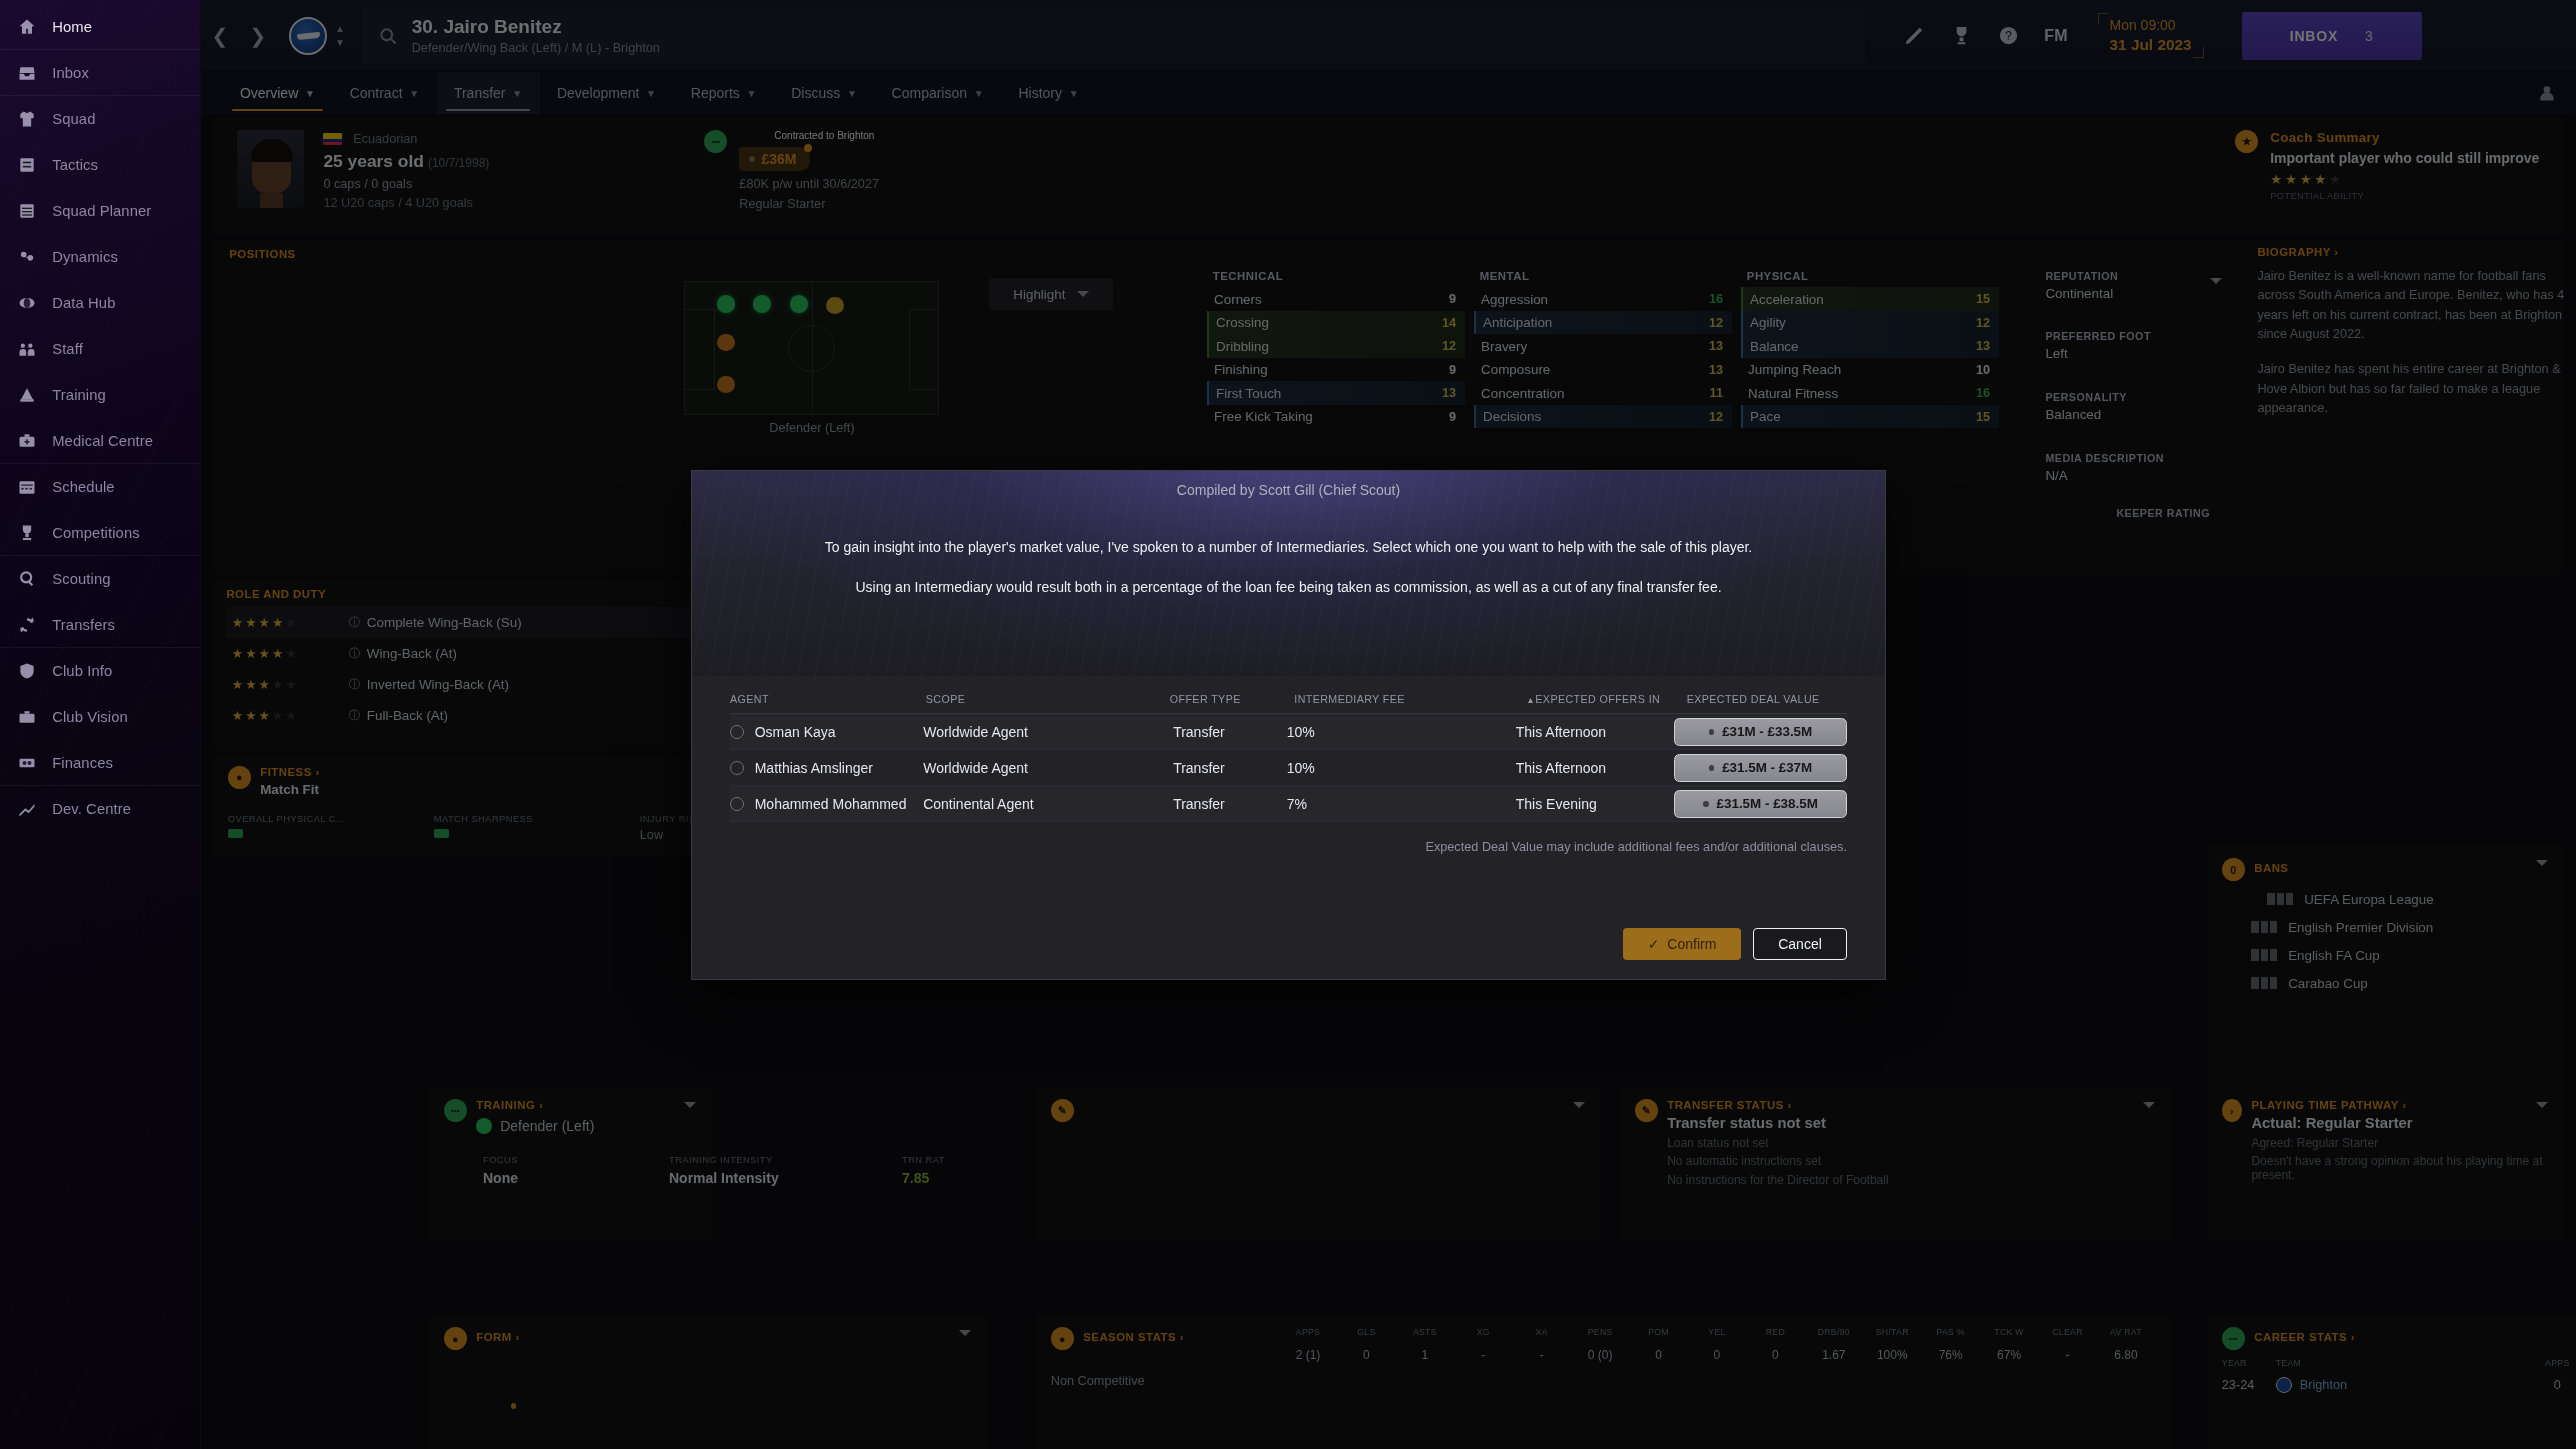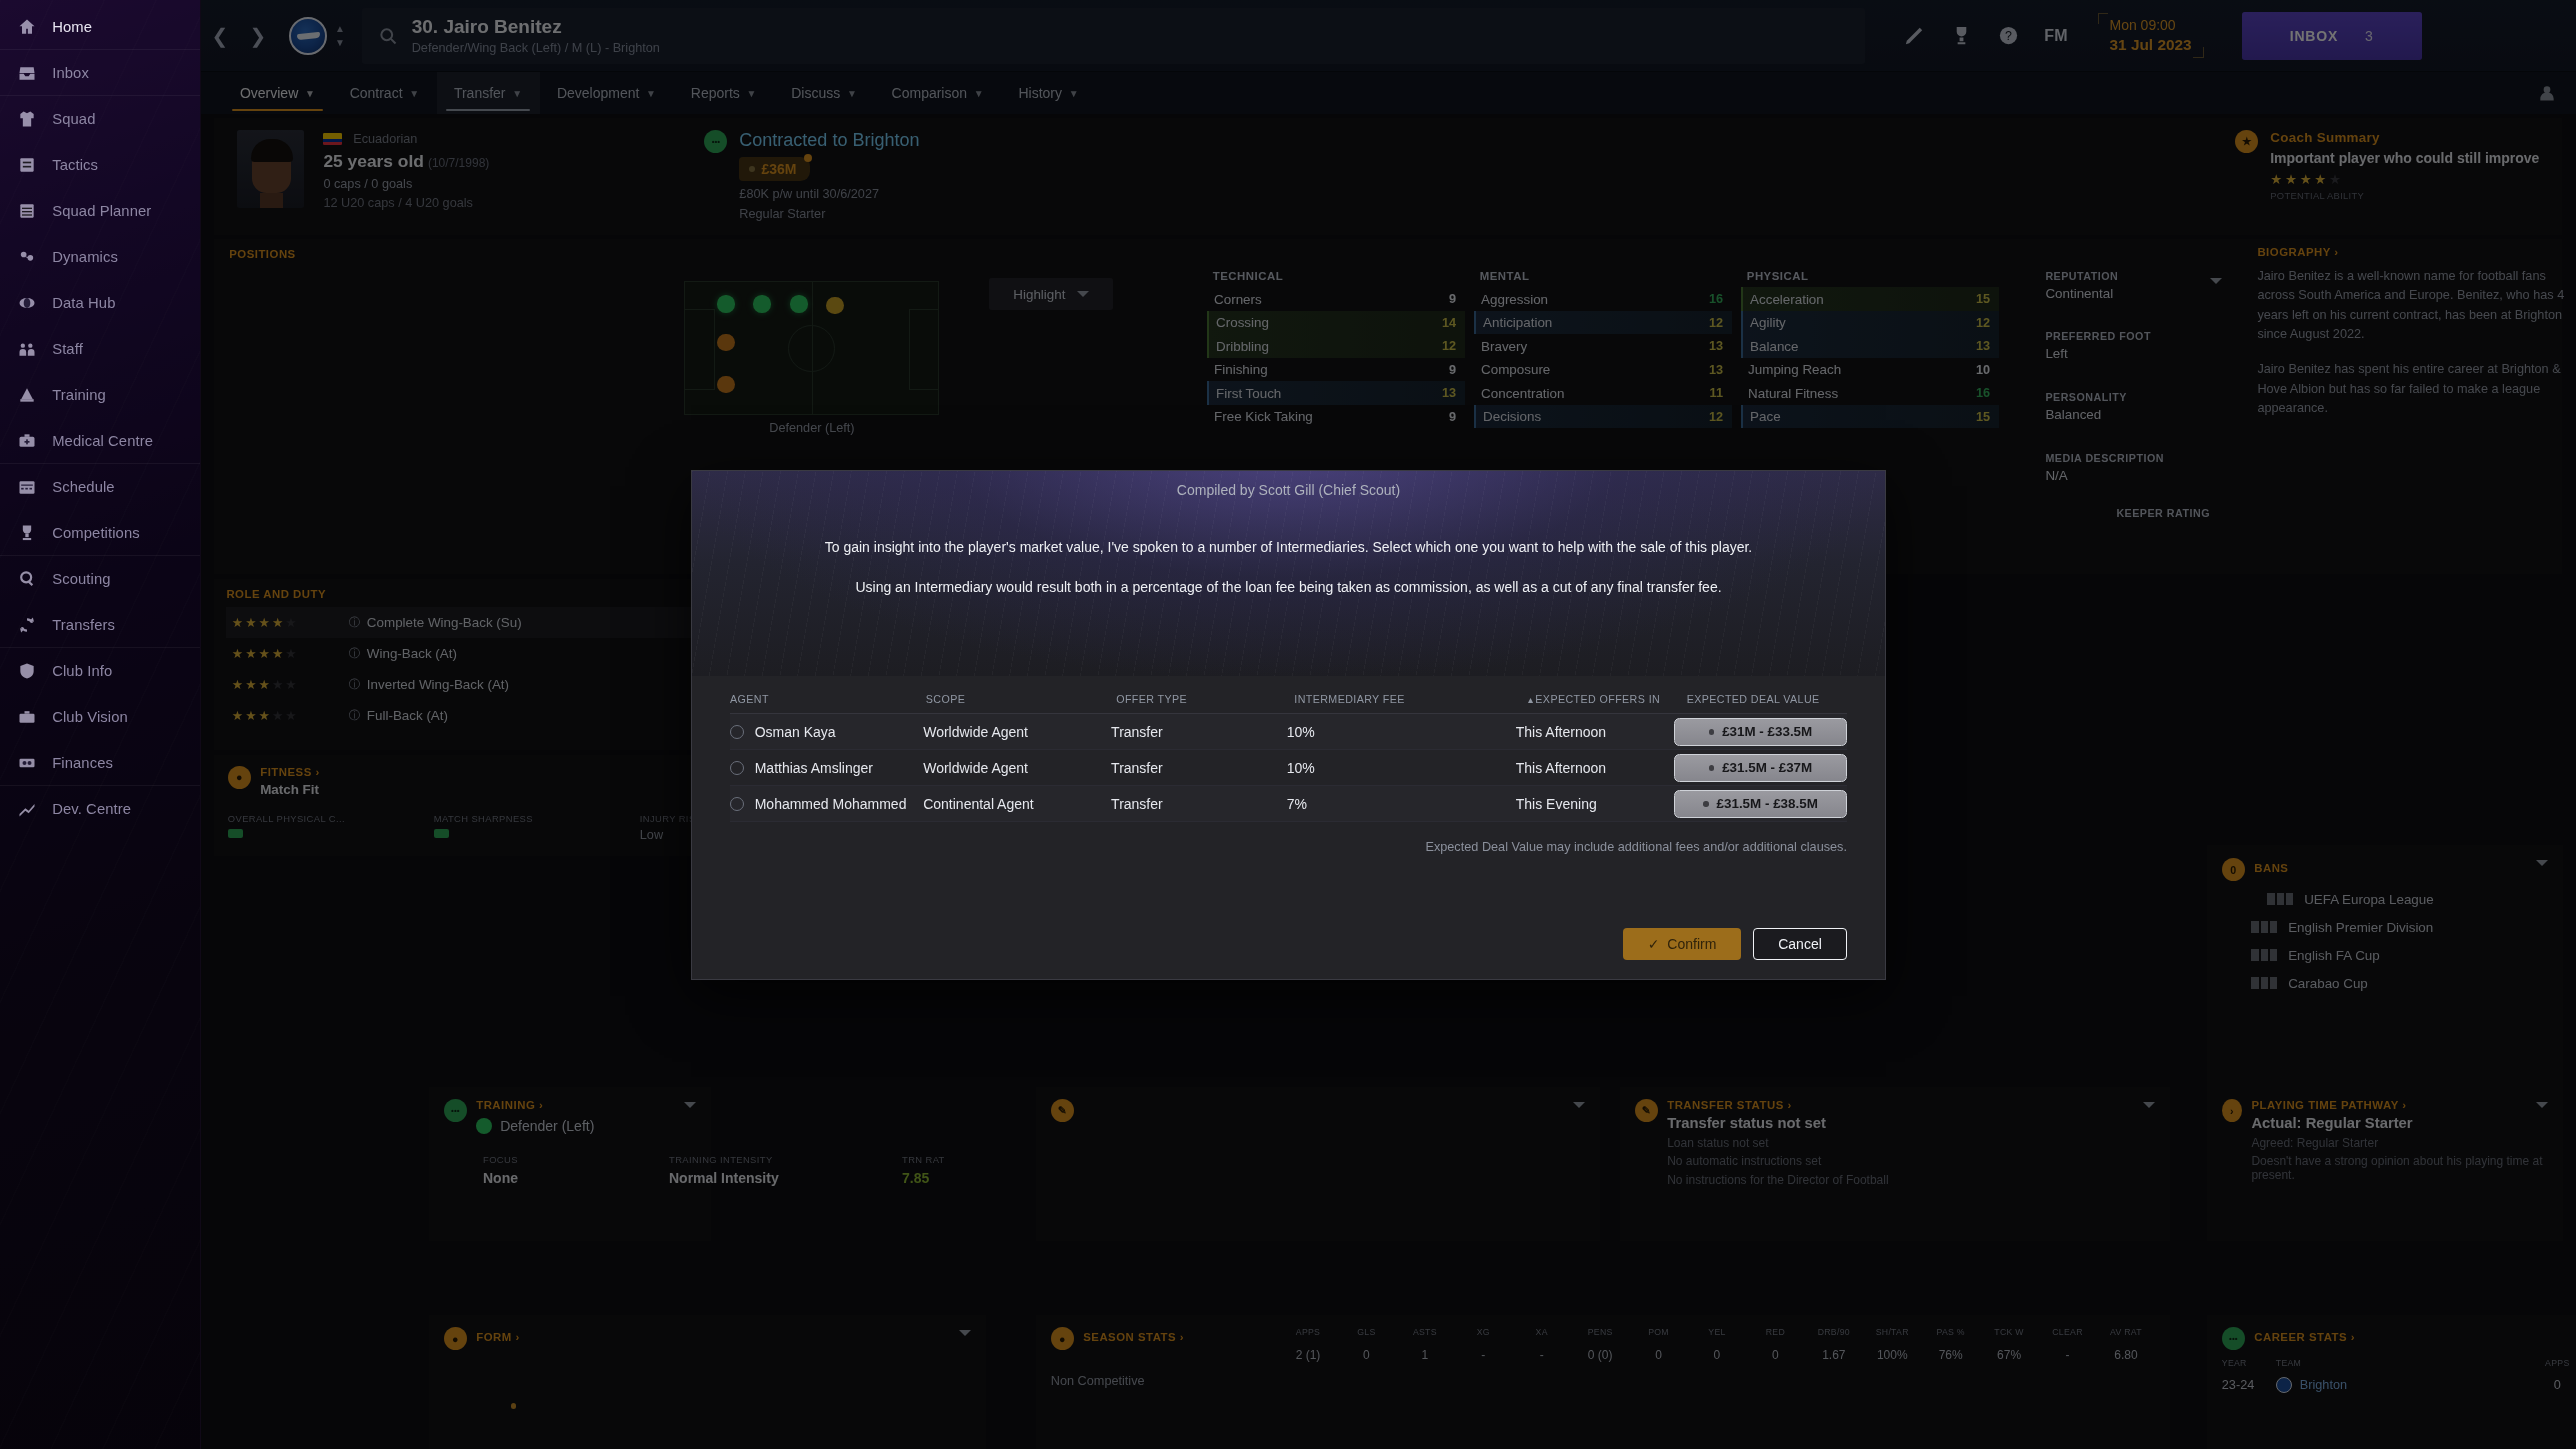--- a/index.html
+++ b/index.html
@@ -111,21 +111,21 @@
   .ph-col { margin-left: 19px; }
   .flag { width: 19px; height: 12px; border-radius:1.3px; background:linear-gradient(180deg,#ffd100 0 50%, #0033a0 50% 75%, #ef3340 75% 100%); display:inline-block; vertical-align:middle;}
   .nat { color:#7e838f; font-size: 12.7px; margin-left: 6.7px;}
   .age { font-size: 17.4px; font-weight: bold; color:#f0f2f6; margin-top: 5.4px;}
   .age small { font-weight: normal; font-size: 12px; color:#6e7380; margin-left: 4px;}
   .capline { font-size: 12.7px; color:#9aa0ac; margin-top: 4.7px;}
   .capline.dim { color:#767b87; }
   .ph-mid { margin-left: 215px; display:flex; gap: 12px;}
   .circ-green { width: 23px; height:23px; border-radius:50%; background:#2faa5a; display:flex;align-items:center;justify-content:center;font-size:8px;color:#0d2a17;font-weight:bold;}
   .circ-amber { width: 23px; height:23px; border-radius:50%; background:#e0941f; display:flex;align-items:center;justify-content:center;font-size:10.7px;color:#2a1c05;font-weight:bold;}
-  .ctitle { font-size: 18px; color:#7dd3fc;}
+  .ctitle { font-size: 10px; color:#ffffff;margin-left:35px;}
   .valtag { margin-top: 6px; display:inline-flex; align-items:center; gap:6.7px;
             background:#4a3715; border-radius: 4px 9.4px 9.4px 4px; padding: 4px 13.4px 4px 9.4px; position:relative;}
   .valtag .dot { width:6px;height:6px;border-radius:50%;background:#8a7744;}
   .valtag b { color:#e0941f; font-size: 14px;}
   .valtag .pip { position:absolute; right:-2px; top:-3.4px; width:8px;height:8px;border-radius:50%;background:#e0941f;}
   .sm { font-size: 12.7px; color:#8d93a0; margin-top: 6px;}
   .ph-right { margin-left: auto; display:flex; gap:12px; }
   .coach-t { color:#e0941f; font-size:13.4px; font-weight:bold; letter-spacing:0.3px;}
   .coach-l { color:#e8eaf0; font-size: 14px; font-weight:bold; margin-top: 5.4px;}
   .stars { display:flex; gap:2.7px; align-items:center; margin-top: 5.4px;}
@@ -218,21 +218,21 @@
   .msub { position:relative; z-index:2; text-align:center; color:#aeb2bd; font-size: 14px; margin-top: 10.7px;}
   .mp { position:relative; z-index:2; text-align:center; color:#eef0f4; font-size: 14px; margin-top: 39px; padding: 0 32px; line-height:1.5;}
   .mp.second { margin-top: 19px; }
 
   .mtable { padding: 17.4px 38px 0 38px; }
   .mt-hd { display:flex; font-size: 10.7px; color:#9097a3; letter-spacing:0.4px; padding-bottom: 8px; border-bottom: 0.7px solid #35353d;}
   .mt-row { display:flex; align-items:center; height: 36px; font-size: 14px; color:#e6e8ee; border-bottom:0.7px solid #2b2b33;}
   .mt-row.alt { background:#26262b; }
   .c-agent { width: 221px; display:flex; align-items:center; gap: 10.7px;}
   .c-scope { width: 215px; }
-  .c-type { width: 201px; }
+  .c-type { width: 201px; text-align: center; }
   .c-fee { width: 262px; }
   .c-offers { width: 181px; }
   .c-val { width: 181px; }
   .radio { width: 14px; height:14px; border-radius:50%; border:1.3px solid #6a6f7b; flex:0 0 14px;}
   .pill {
     display:flex; align-items:center; gap: 8px; justify-content:center;
     width: 173px; height: 28px; border-radius: 5.4px;
     background: linear-gradient(180deg,#9a9aa0 0%, #86868d 100%);
     border:0.7px solid #cfd2d8; color:#17171a; font-weight:bold; font-size: 13.4px;
   }

